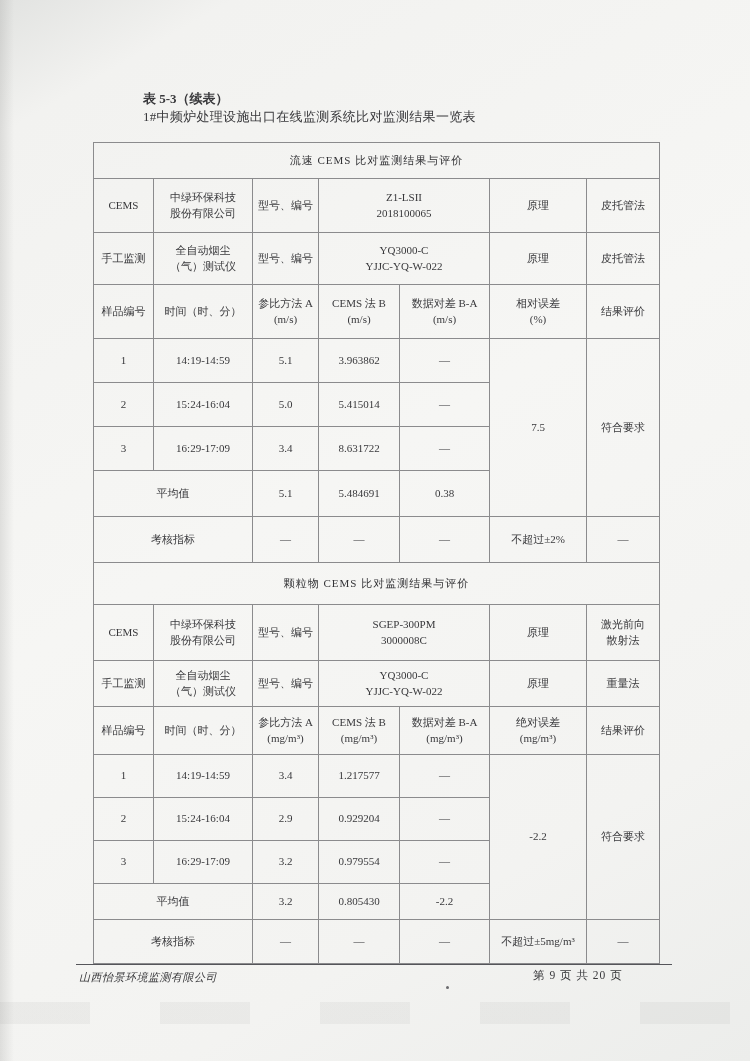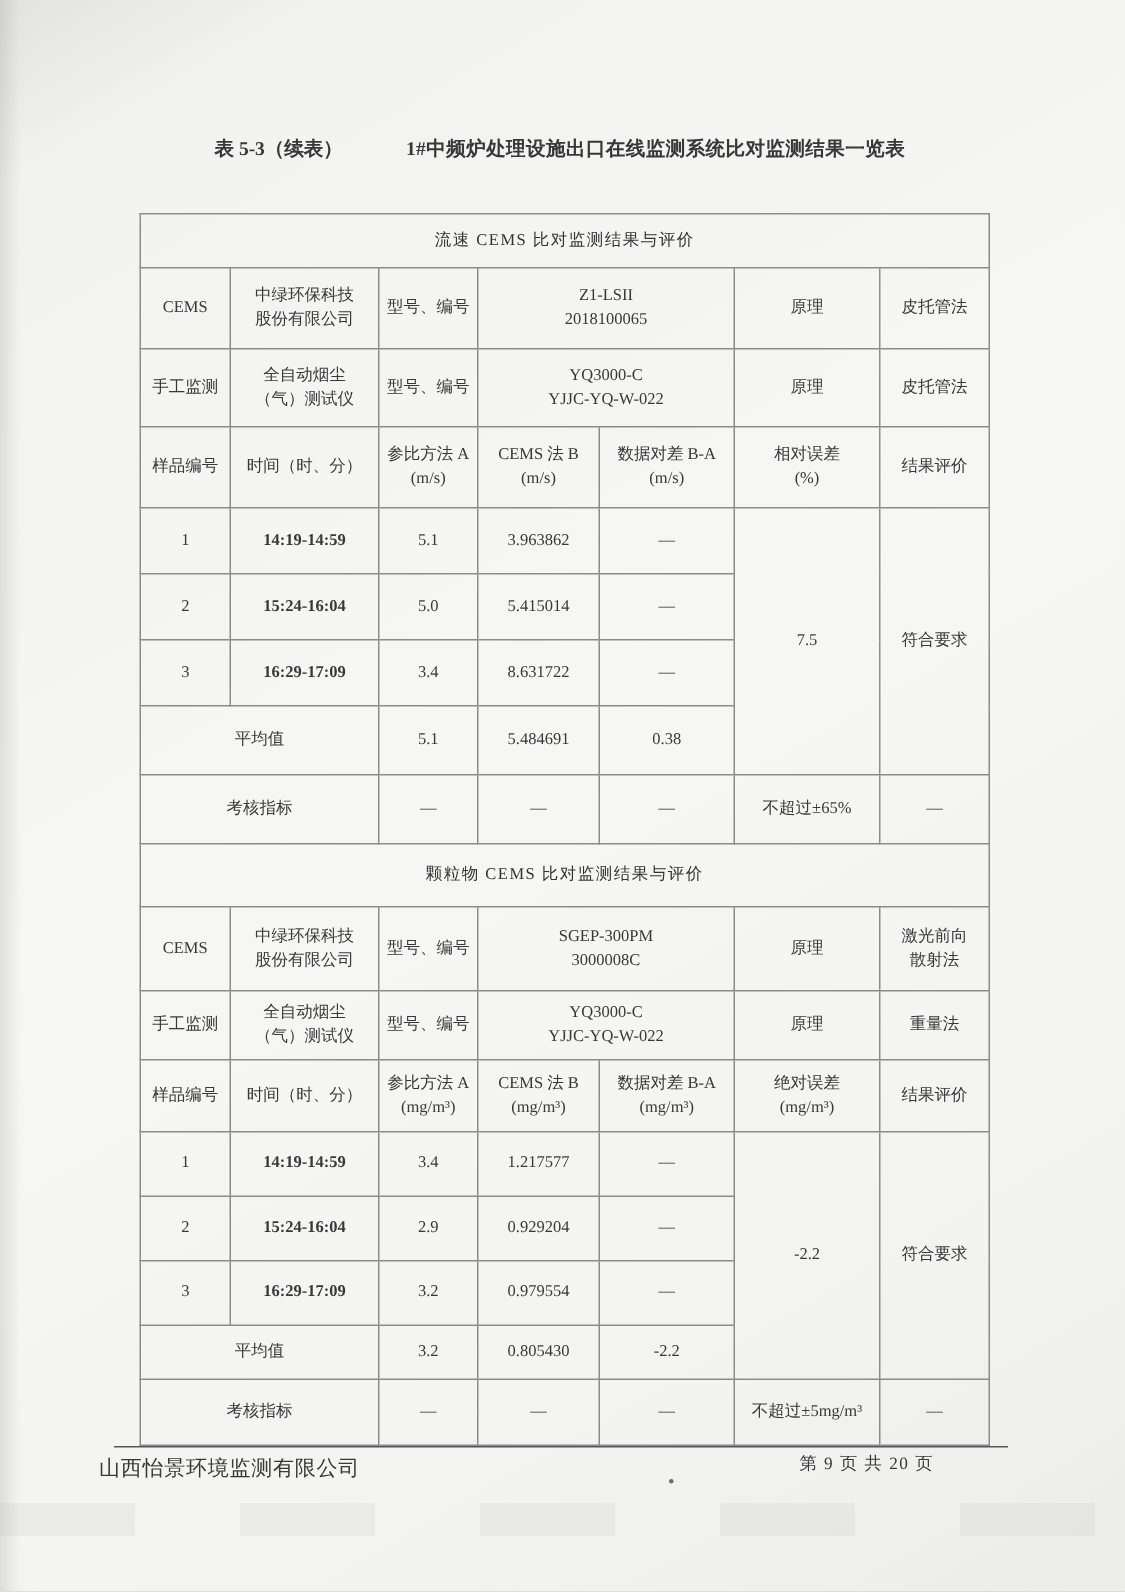--- a/index.html
+++ b/index.html
@@ -9,44 +9,44 @@
     margin:0 auto;
     background:linear-gradient(150deg,#e2e3e1 0%,#f2f2f0 9%,#f6f6f4 45%,#f3f3f1 78%,#ecedeb 100%);
     font-family:"Liberation Serif","DejaVu Serif",serif;
     color:#38383b;
     overflow:hidden;
   }
   .scan-edge-left{position:absolute;left:0;top:0;width:14px;height:100%;
     background:linear-gradient(90deg,rgba(120,120,118,0.18),rgba(120,120,118,0));}
   .scan-band{position:absolute;left:0;top:1002px;width:100%;height:22px;
     background:repeating-linear-gradient(90deg,rgba(150,150,148,0.10) 0 90px,rgba(150,150,148,0) 90px 160px);}
-  .caption{position:absolute;top:90px;left:93px;width:566px;display:flex;align-items:baseline;}
+  .caption{position:absolute;top:90px;left:93px;width:566px;display:flex;align-items:baseline;flex-direction:column;}
   .caption .tbl-label{font-weight:bold;font-size:13px;margin-left:50px;white-space:nowrap;}
-  .caption .tbl-title{font-weight:bold;font-size:13px;margin-left:42px;white-space:nowrap;letter-spacing:0.3px;}
+  .caption .tbl-title{font-weight:normal;font-size:13px;margin-left:42px;white-space:nowrap;letter-spacing:0.3px;}
   table.report{
     position:absolute;top:118px;left:93px;width:566px;
     border-collapse:collapse;table-layout:fixed;
     border:1px solid #737376;
     margin-top:24px;
   }
   table.report td{
     border:1px solid #8b8b8d;
     text-align:center;vertical-align:middle;
     font-size:11px;line-height:1.45;
     padding:2px 1px;
     overflow:hidden;
   }
   td.section-td{font-size:14px;letter-spacing:1px;color:#333336;}
-  .bold{font-weight:bold;}
+  .bold{font-weight:normal;}
   .unit{display:block;}
   .two-line div{display:block;}
   tr.h36{height:36px} tr.h42{height:42px} tr.h43{height:43px} tr.h44{height:44px}
   tr.h46{height:46px} tr.h48{height:48px} tr.h52{height:52px} tr.h54{height:54px} tr.h56{height:56px}
   .footer-rule{position:absolute;top:964px;left:76px;width:596px;border-top:1.5px solid #55555a;}
-  .footer-company{position:absolute;top:970px;left:66px;font-size:14px;letter-spacing:0.5px;}
+  .footer-company{position:absolute;top:970px;left:79px;font-size:11px;letter-spacing:0.5px;font-style:italic;}
   .footer-page{position:absolute;top:968px;left:505px;font-size:11.5px;letter-spacing:1px;margin-left:28px;}
   .speck{position:absolute;top:986px;left:446px;width:3px;height:3px;border-radius:50%;background:#6a6a6d;}
 </style>
 </head>
 <body>
 
 <div class="page">
   <div class="scan-edge-left"></div>
   <div class="scan-band"></div>
 
@@ -152,21 +152,21 @@
         <td colspan="2">平均值</td>
         <td>5.1</td>
         <td>5.484691</td>
         <td>0.38</td>
       </tr>
       <tr class="h46">
         <td colspan="2">考核指标</td>
         <td>—</td>
         <td>—</td>
         <td>—</td>
-        <td>不超过±65%</td>
+        <td>不超过±2%</td>
         <td>—</td>
       </tr>
 
       <tr class="h42">
         <td colspan="7" class="section-td">颗粒物 CEMS 比对监测结果与评价</td>
       </tr>
       <tr class="h56">
         <td>CEMS</td>
         <td class="two-line">
           <div>中绿环保科技</div>

